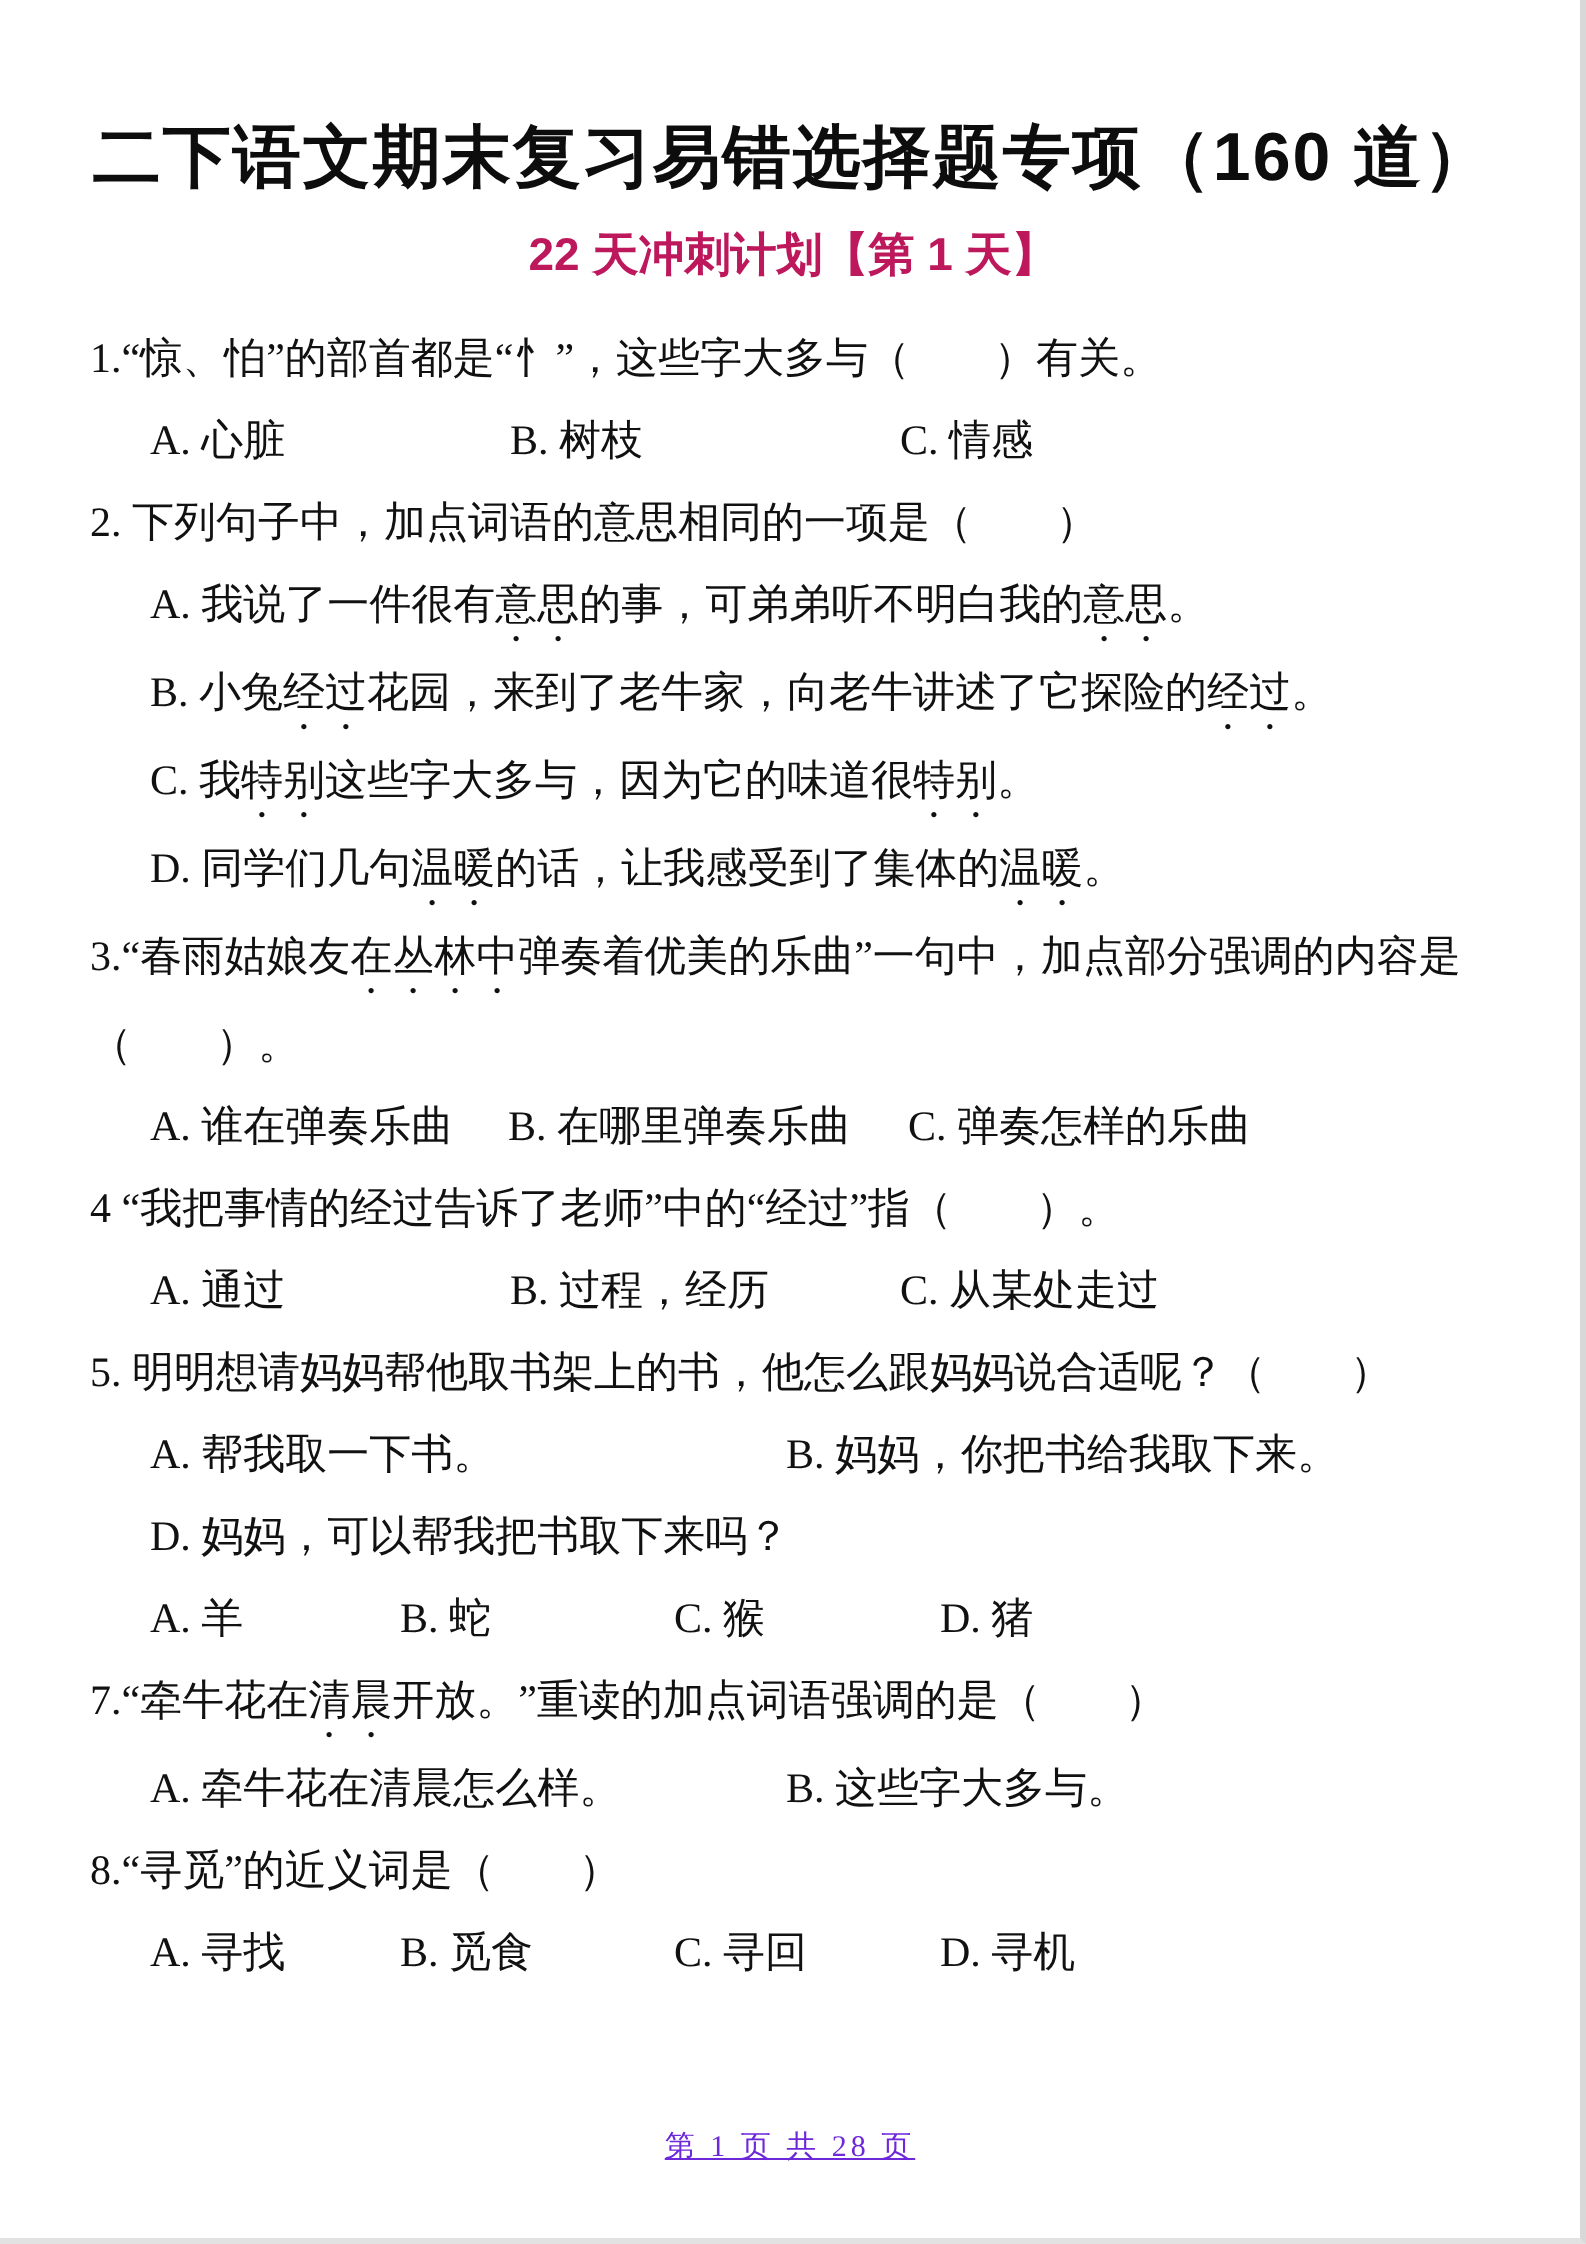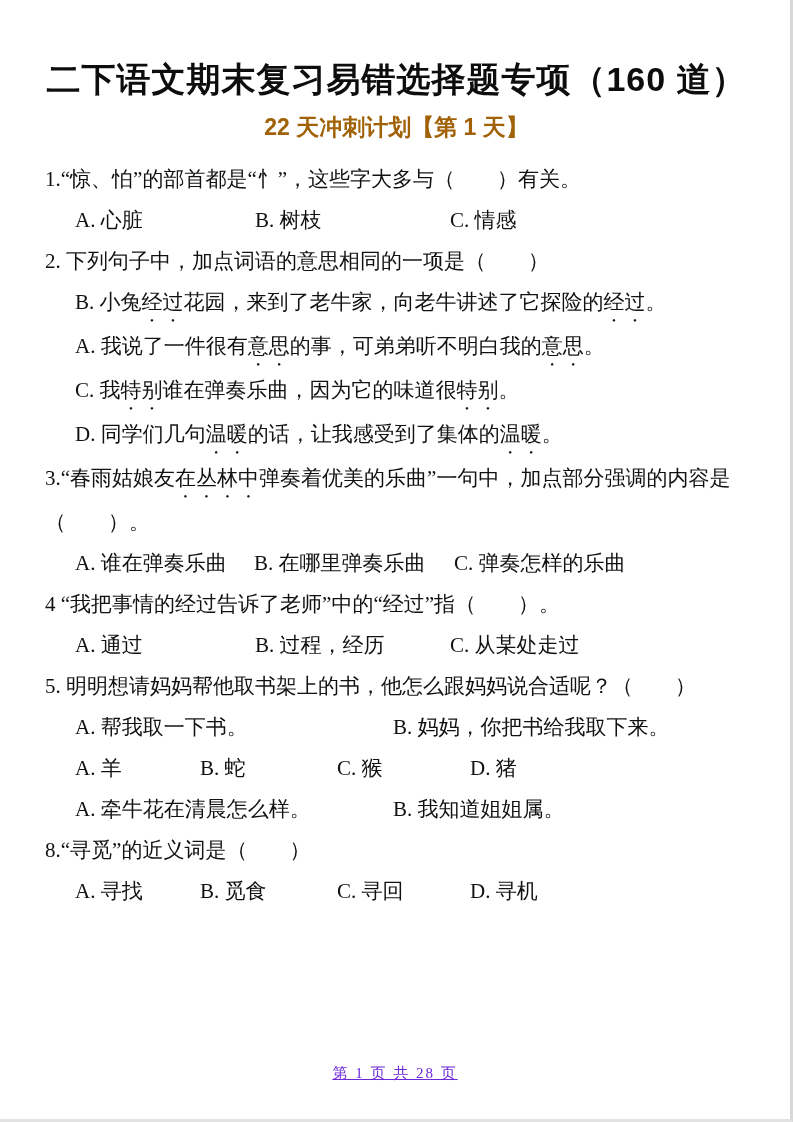--- a/index.html
+++ b/index.html
@@ -28,21 +28,21 @@
     color: #0d0d0d;
     white-space: nowrap;
   }
   .subtitle {
     font-family: "Liberation Sans", "DejaVu Sans", sans-serif;
     font-weight: 700;
     font-size: 23px;
     line-height: 30px;
     text-align: center;
     margin-top: 10px;
-    color: #a16207;
+    color: #be185d;
   }
   .qbody { margin-top: 17px; font-size: 21px; }
   .line { line-height: 41px; white-space: nowrap; }
   .wrap { white-space: normal; }
   .opts { padding-left: 30px; display: flex; align-items: center; }
   .opts > span { display: inline-block; white-space: nowrap; }
   
   .c3a { width: 180px; }  .c3b { width: 195px; }     
   .c3na { width: 179px; } .c3nb { width: 200px; }    
   .half { width: 318px; }                             
@@ -77,27 +77,27 @@
 
     <div class="line"><span>1.“惊、怕”的部首都是“忄”，这些字大多与（　　）有关。</span></div>
     <div class="line opts">
       <span class="c3a">A. 心脏</span>
       <span class="c3b">B. 树枝</span>
       <span>C. 情感</span>
     </div>
 
     <div class="line"><span>2. 下列句子中，加点词语的意思相同的一项是（　　）</span></div>
     <div class="line opts">
+      <span><span>A. 我说了一件很有</span><span class="em">意思</span><span>的事，可弟弟听不明白我的</span><span class="em">意思</span><span>。</span></span>
+    </div>
+    <div class="line opts">
       <span><span>B. 小兔</span><span class="em">经过</span><span>花园，来到了老牛家，向老牛讲述了它探险的</span><span class="em">经过</span><span>。</span></span>
     </div>
     <div class="line opts">
-      <span><span>A. 我说了一件很有</span><span class="em">意思</span><span>的事，可弟弟听不明白我的</span><span class="em">意思</span><span>。</span></span>
-    </div>
-    <div class="line opts">
-      <span><span>C. 我</span><span class="em">特别</span><span>谁在弹奏乐曲，因为它的味道很</span><span class="em">特别</span><span>。</span></span>
+      <span><span>C. 我</span><span class="em">特别</span><span>这些字大多与，因为它的味道很</span><span class="em">特别</span><span>。</span></span>
     </div>
     <div class="line opts">
       <span><span>D. 同学们几句</span><span class="em">温暖</span><span>的话，让我感受到了集体的</span><span class="em">温暖</span><span>。</span></span>
     </div>
 
     <div class="line wrap"><span>3.“春雨姑娘友</span><span class="em">在丛林中</span><span>弹奏着优美的乐曲”一句中，加点部分强调的内容是（　　）。</span></div>
     <div class="line opts">
       <span class="c3na">A. 谁在弹奏乐曲</span>
       <span class="c3nb">B. 在哪里弹奏乐曲</span>
       <span>C. 弹奏怎样的乐曲</span>
@@ -109,32 +109,34 @@
       <span class="c3b">B. 过程，经历</span>
       <span>C. 从某处走过</span>
     </div>
 
     <div class="line"><span>5. 明明想请妈妈帮他取书架上的书，他怎么跟妈妈说合适呢？（　　）</span></div>
     <div class="line opts">
       <span class="half">A. 帮我取一下书。</span>
       <span>B. 妈妈，你把书给我取下来。</span>
     </div>
     <div class="line opts">
+      <span>D. 妈妈，可以帮我把书取下来吗？</span>
     </div>
 
     <div class="line opts">
       <span class="c4a">A. 羊</span>
       <span class="c4b">B. 蛇</span>
       <span class="c4c">C. 猴</span>
       <span>D. 猪</span>
     </div>
 
+    <div class="line"><span>7.“牵牛花在</span><span class="em">清晨</span><span>开放。”重读的加点词语强调的是（　　）</span></div>
     <div class="line opts">
       <span class="half">A. 牵牛花在清晨怎么样。</span>
-      <span>B. 我知道姐姐属。</span>
+      <span>B. 这些字大多与。</span>
     </div>
 
     <div class="line"><span>8.“寻觅”的近义词是（　　）</span></div>
     <div class="line opts">
       <span class="c4a">A. 寻找</span>
       <span class="c4b">B. 觅食</span>
       <span class="c4c">C. 寻回</span>
       <span>D. 寻机</span>
     </div>
 

